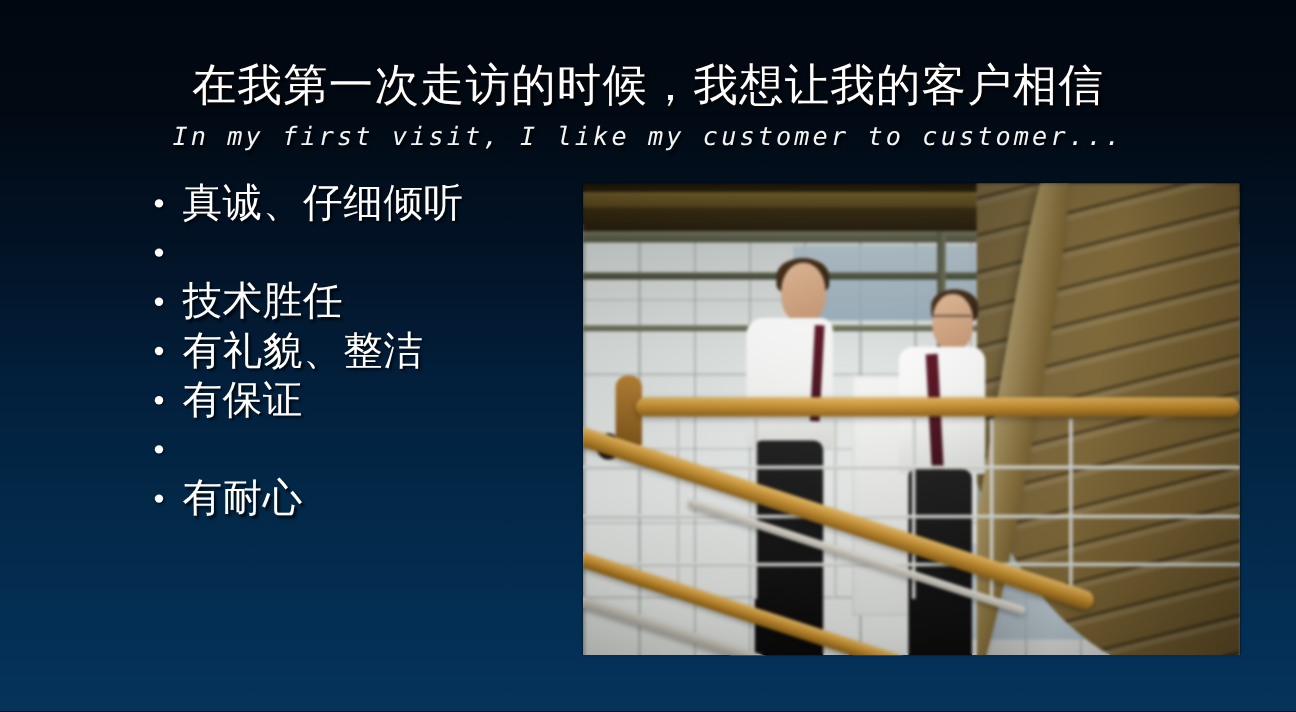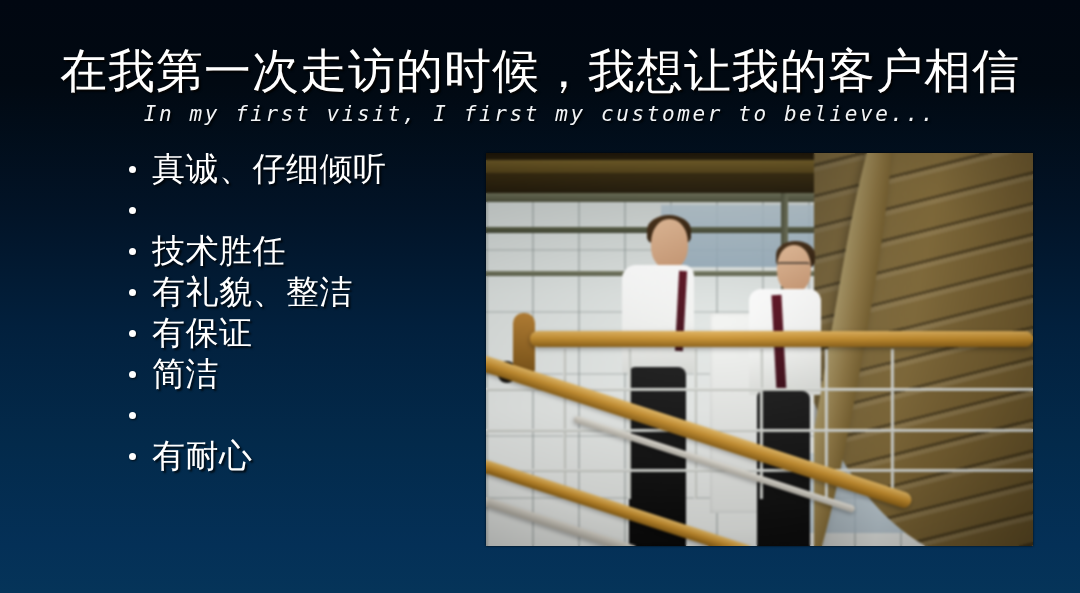--- a/index.html
+++ b/index.html
@@ -26,21 +26,21 @@
   
   .title-block {
     position: absolute;
     left: 0;
     top: 44px;
     width: 1080px;
     text-align: center;
   }
   .slide-title {
     font-family: "DejaVu Sans", "Liberation Sans", sans-serif;
-    font-size: 47px;
+    font-size: 37px;
     line-height: 54px;
     letter-spacing: 1px;
     color: #ffffff;
     font-weight: 400;
     text-shadow: 2px 2px 2px rgba(0,0,0,0.85), 1px 1px 0 rgba(60,40,25,0.55);
     white-space: nowrap;
   }
   .slide-subtitle {
     margin-top: 3px;
     font-family: "DejaVu Sans Mono", "Liberation Mono", monospace;
@@ -359,21 +359,21 @@
     pointer-events: none;
   }
 </style>
 </head>
 <body>
 
 <div class="slide">
 
   <div class="title-block">
     <div class="slide-title">在我第一次走访的时候，我想让我的客户相信</div>
-    <div class="slide-subtitle">In my first visit, I first my customer to believe...</div>
+    <div class="slide-subtitle">In my first visit, I like my customer to customer...</div>
   </div>
 
   <ul class="bullet-list">
     <li class="bullet-item">
       <span class="bullet-dot"></span>
       <span>真诚、仔细倾听</span>
     </li>
     <li class="bullet-item">
       <span class="bullet-dot"></span>
     </li>
@@ -381,24 +381,20 @@
       <span class="bullet-dot"></span>
       <span>技术胜任</span>
     </li>
     <li class="bullet-item">
       <span class="bullet-dot"></span>
       <span>有礼貌、整洁</span>
     </li>
     <li class="bullet-item">
       <span class="bullet-dot"></span>
       <span>有保证</span>
-    </li>
-    <li class="bullet-item">
-      <span class="bullet-dot"></span>
-      <span>简洁</span>
     </li>
     <li class="bullet-item">
       <span class="bullet-dot"></span>
     </li>
     <li class="bullet-item">
       <span class="bullet-dot"></span>
       <span>有耐心</span>
     </li>
   </ul>
 

